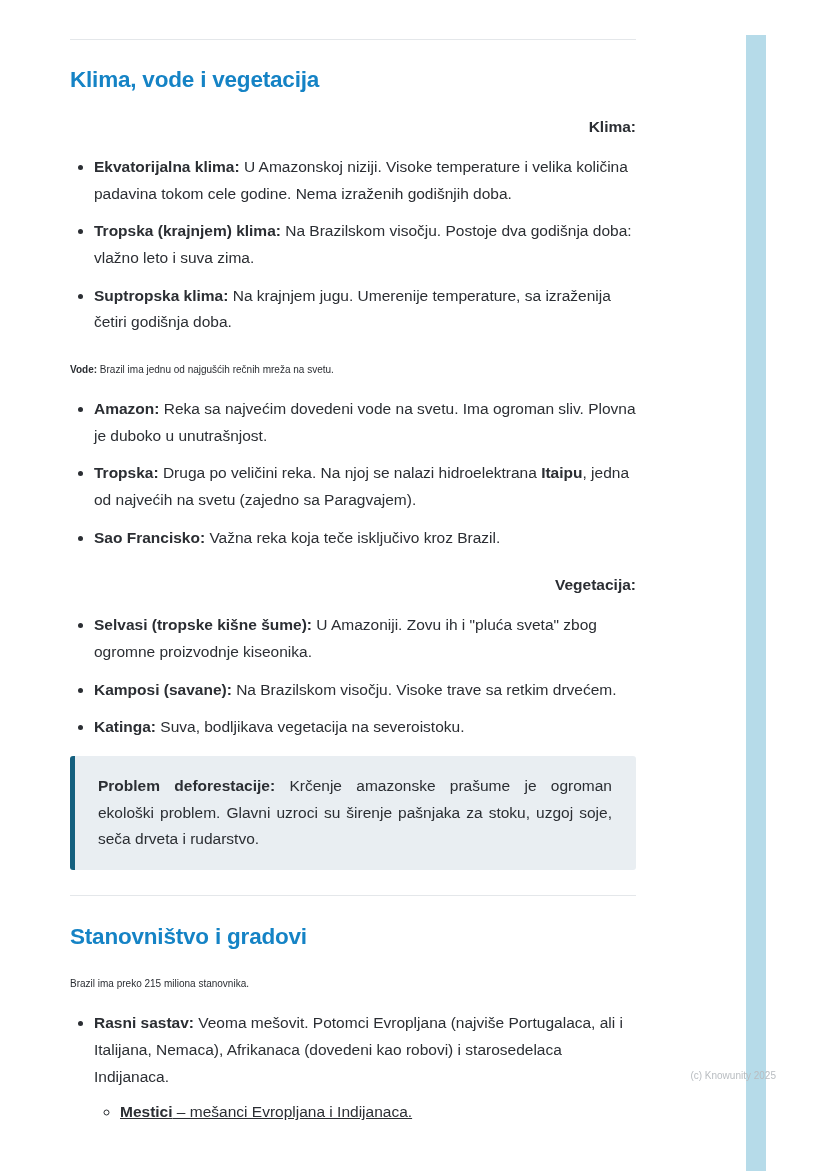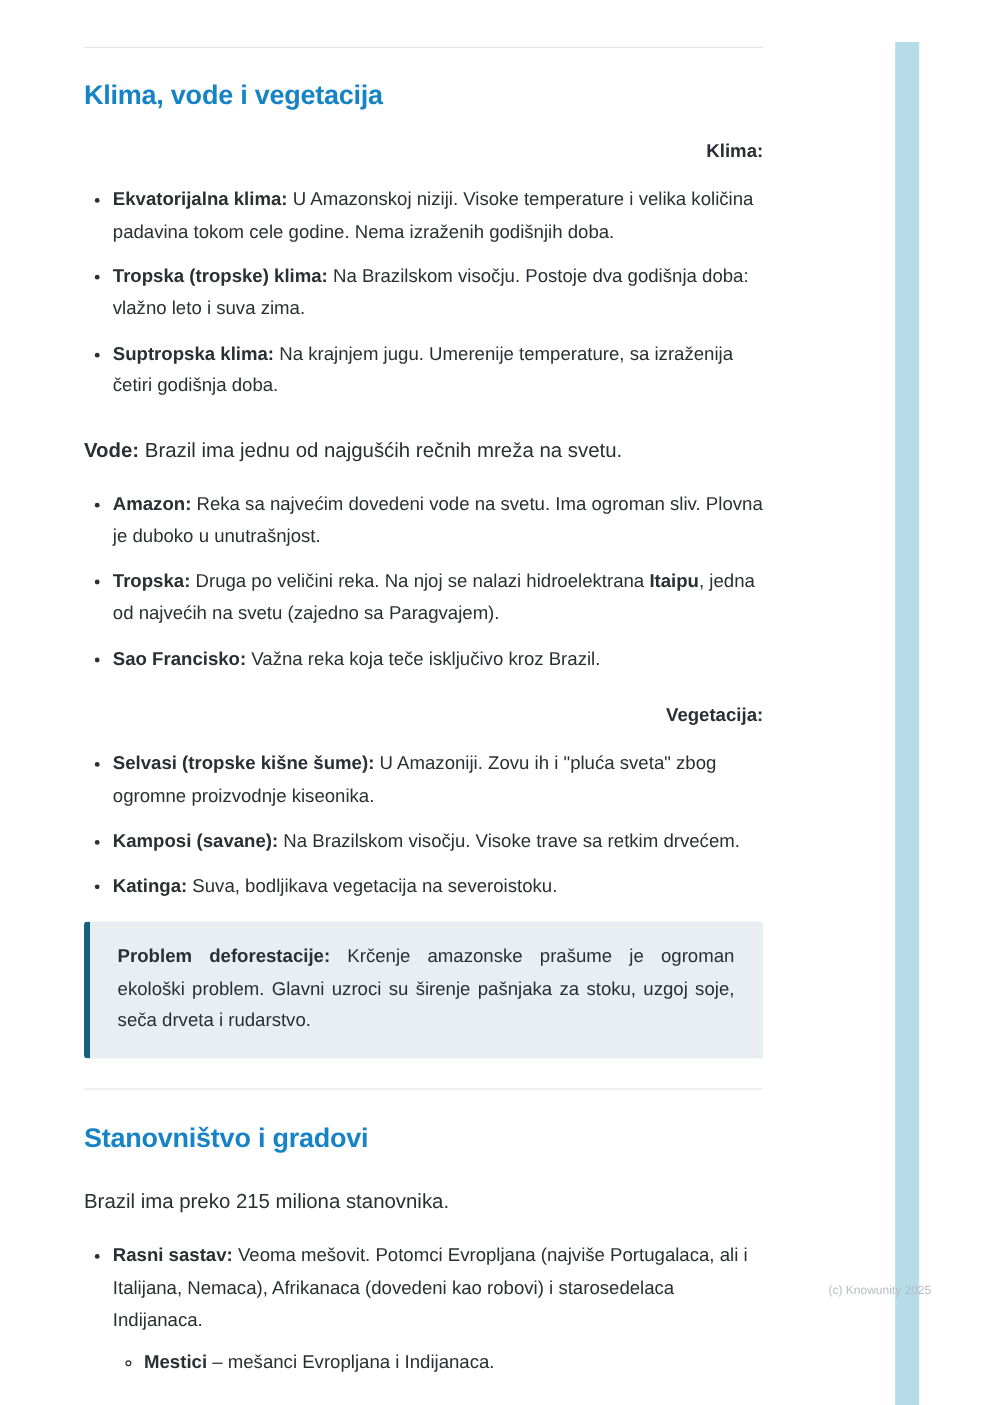--- a/index.html
+++ b/index.html
@@ -29,37 +29,38 @@
     letter-spacing: -0.2px;
   }
   .label {
     margin-top: 25px;
     font-size: 15.5px;
     font-weight: 700;
     text-align: right;
   }
   .body-text {
     margin-top: 25px;
-    font-size: 17px;
+    font-size: 10px;
     line-height: 1.72;
   }
   ul.bullet-list {
     margin-top: 18px;
     padding-left: 24px;
     list-style-type: disc;
   }
   ul.bullet-list > li {
     font-size: 15.5px;
     line-height: 1.72;
     margin-bottom: 11px;
   }
   ul.sub-list {
     list-style-type: circle;
     padding-left: 26px;
     margin-top: 9px;
+    text-decoration: underline;
   }
   ul.sub-list > li {
     font-size: 15.5px;
     line-height: 1.72;
     margin-bottom: 11px;
   }
   .callout {
     margin-top: 15px;
     background: #e9eef2;
     border-left: 5px solid #15607f;
@@ -97,21 +98,21 @@
 <div class="content">
 
   <hr class="divider">
 
   <h1 class="section-heading">Klima, vode i vegetacija</h1>
 
   <p class="label">Klima:</p>
 
   <ul class="bullet-list">
     <li><strong>Ekvatorijalna klima:</strong><span> U Amazonskoj niziji. Visoke temperature i velika količina padavina tokom cele godine. Nema izraženih godišnjih doba.</span></li>
-    <li><strong>Tropska (tropske) klima:</strong><span> Na Brazilskom visočju. Postoje dva godišnja doba: vlažno leto i suva zima.</span></li>
+    <li><strong>Tropska (krajnjem) klima:</strong><span> Na Brazilskom visočju. Postoje dva godišnja doba: vlažno leto i suva zima.</span></li>
     <li><strong>Suptropska klima:</strong><span> Na krajnjem jugu. Umerenije temperature, sa izraženija četiri godišnja doba.</span></li>
   </ul>
 
   <p class="body-text"><strong>Vode:</strong><span> Brazil ima jednu od najgušćih rečnih mreža na svetu.</span></p>
 
   <ul class="bullet-list">
     <li><strong>Amazon:</strong><span> Reka sa najvećim dovedeni vode na svetu. Ima ogroman sliv. Plovna je duboko u unutrašnjost.</span></li>
     <li><strong>Tropska:</strong><span> Druga po veličini reka. Na njoj se nalazi hidroelektrana </span><strong>Itaipu</strong><span>, jedna od najvećih na svetu (zajedno sa Paragvajem).</span></li>
     <li><strong>Sao Francisko:</strong><span> Važna reka koja teče isključivo kroz Brazil.</span></li>
   </ul>

